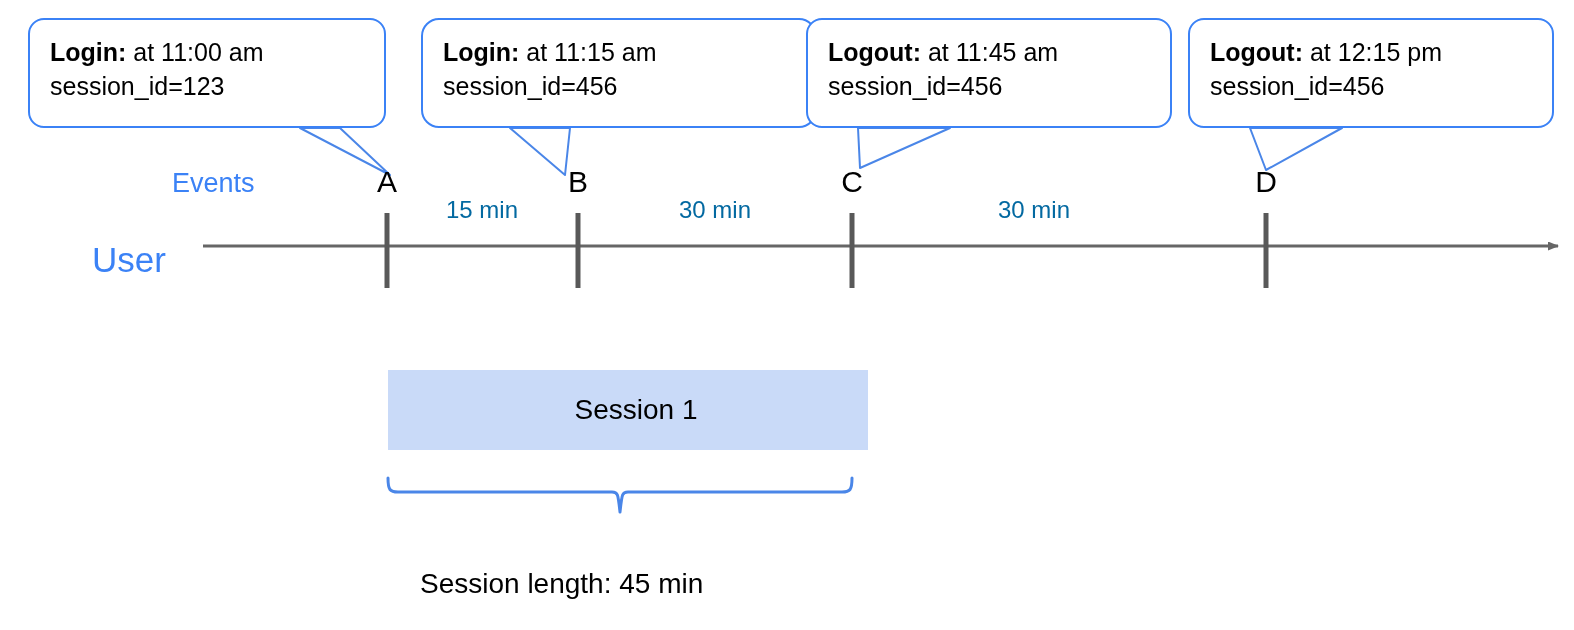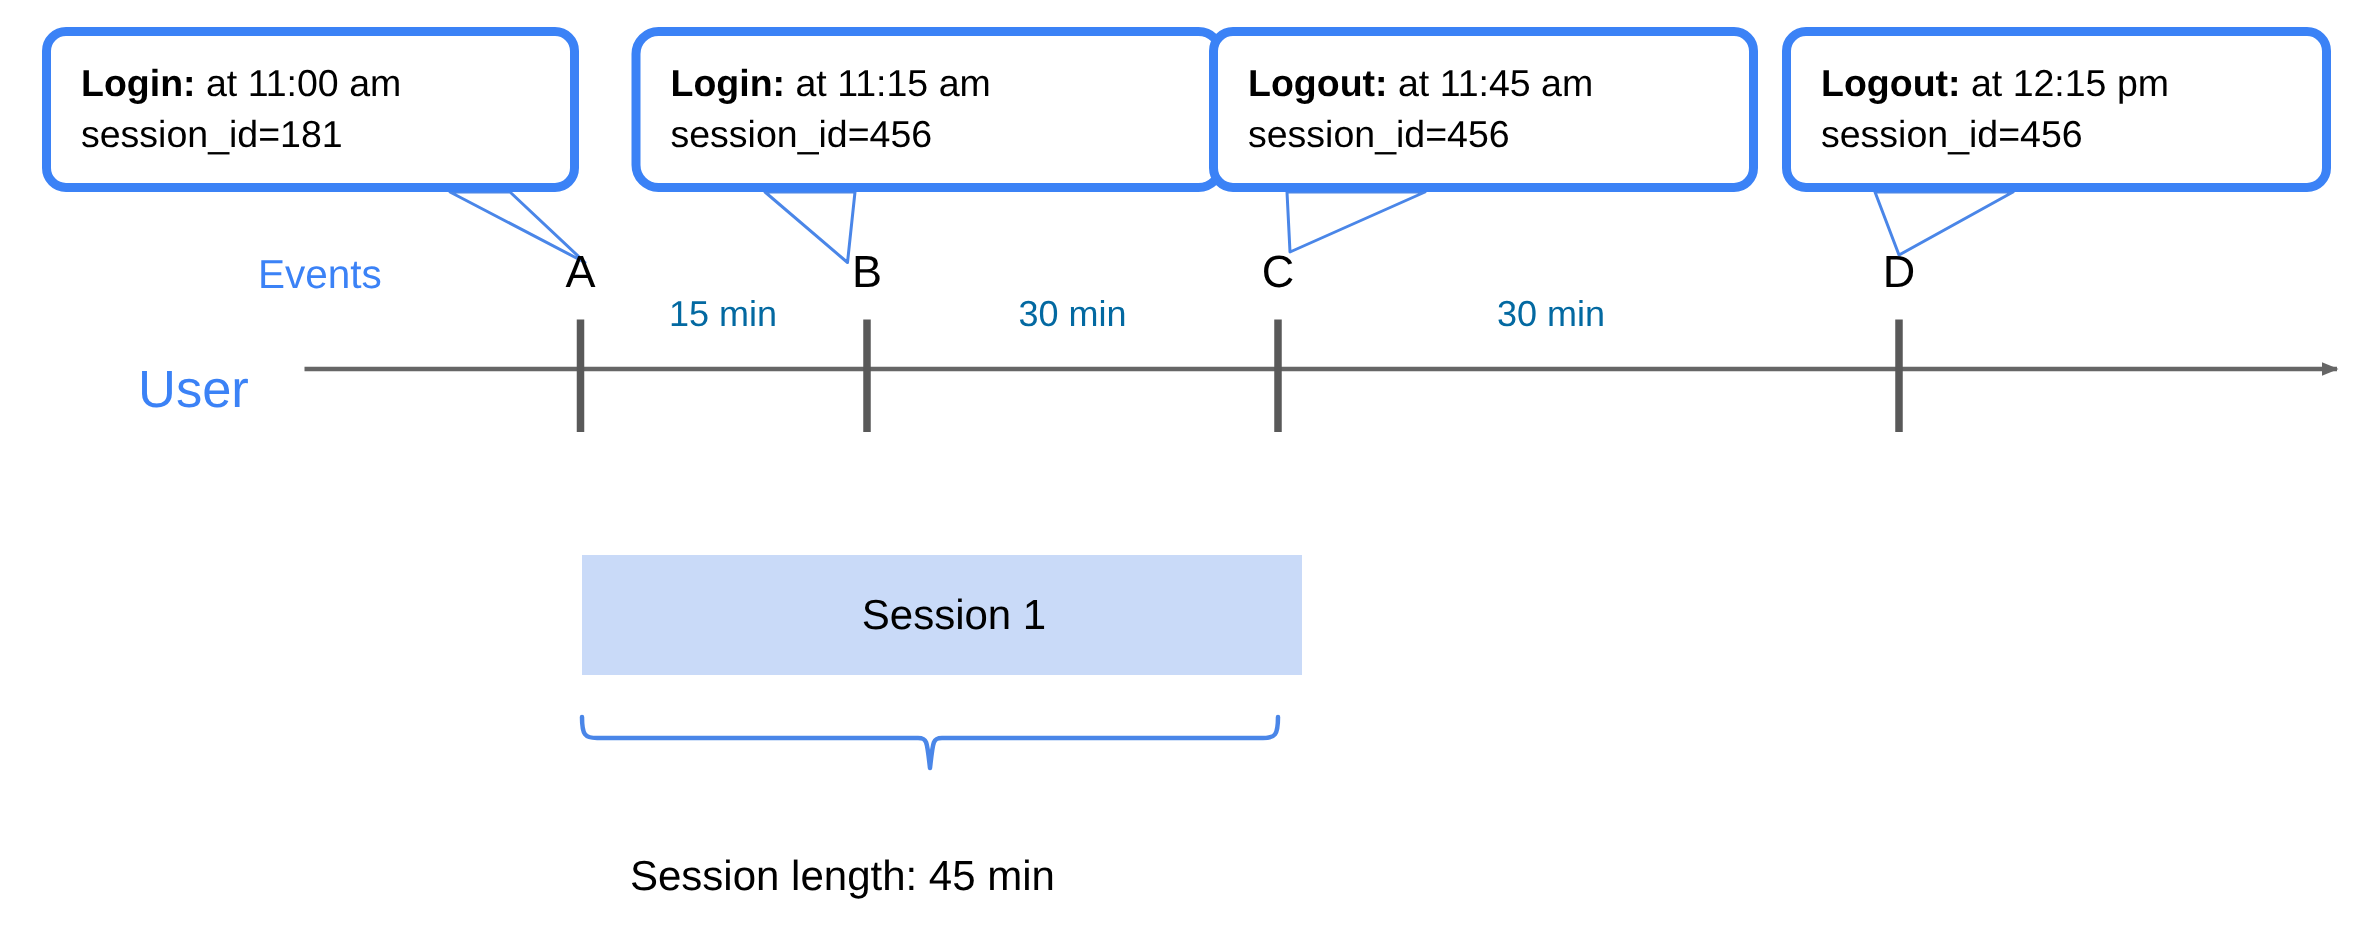--- a/index.html
+++ b/index.html
@@ -16,21 +16,21 @@
     position: relative;
     width: 1574px;
     height: 630px;
     background: #ffffff;
     overflow: hidden;
   }
   
   .callout {
     position: absolute;
     box-sizing: border-box;
-    border: 6px solid #3b82f6;
+    border: 2px solid #3b82f6;
     border-radius: 16px;
     background: #ffffff;
     padding: 16px 18px 0 20px;
     line-height: 1.34;
     font-size: 25px;
     color: #000000;
     z-index: 3;
   }
   .callout .cl-line {
     display: block;
@@ -97,21 +97,21 @@
     z-index: 4;
   }
 </style>
 </head>
 <body>
 
 <div id="diagram-root">
 
   <div class="callout" id="callout-0" style="left:28px; top:18px; width:358px; height:110px;">
     <span class="cl-line"><span class="cl-bold">Login:</span><span> at 11:00 am</span></span>
-    <span class="cl-line">session_id=181</span>
+    <span class="cl-line">session_id=123</span>
   </div>
 
   <div class="callout" id="callout-1" style="left:421px; top:18px; width:396px; height:110px;border-radius:18px;">
     <span class="cl-line"><span class="cl-bold">Login:</span><span> at 11:15 am</span></span>
     <span class="cl-line">session_id=456</span>
   </div>
 
   <div class="callout" id="callout-2" style="left:806px; top:18px; width:366px; height:110px;">
     <span class="cl-line"><span class="cl-bold">Logout:</span><span> at 11:45 am</span></span>
     <span class="cl-line">session_id=456</span>

